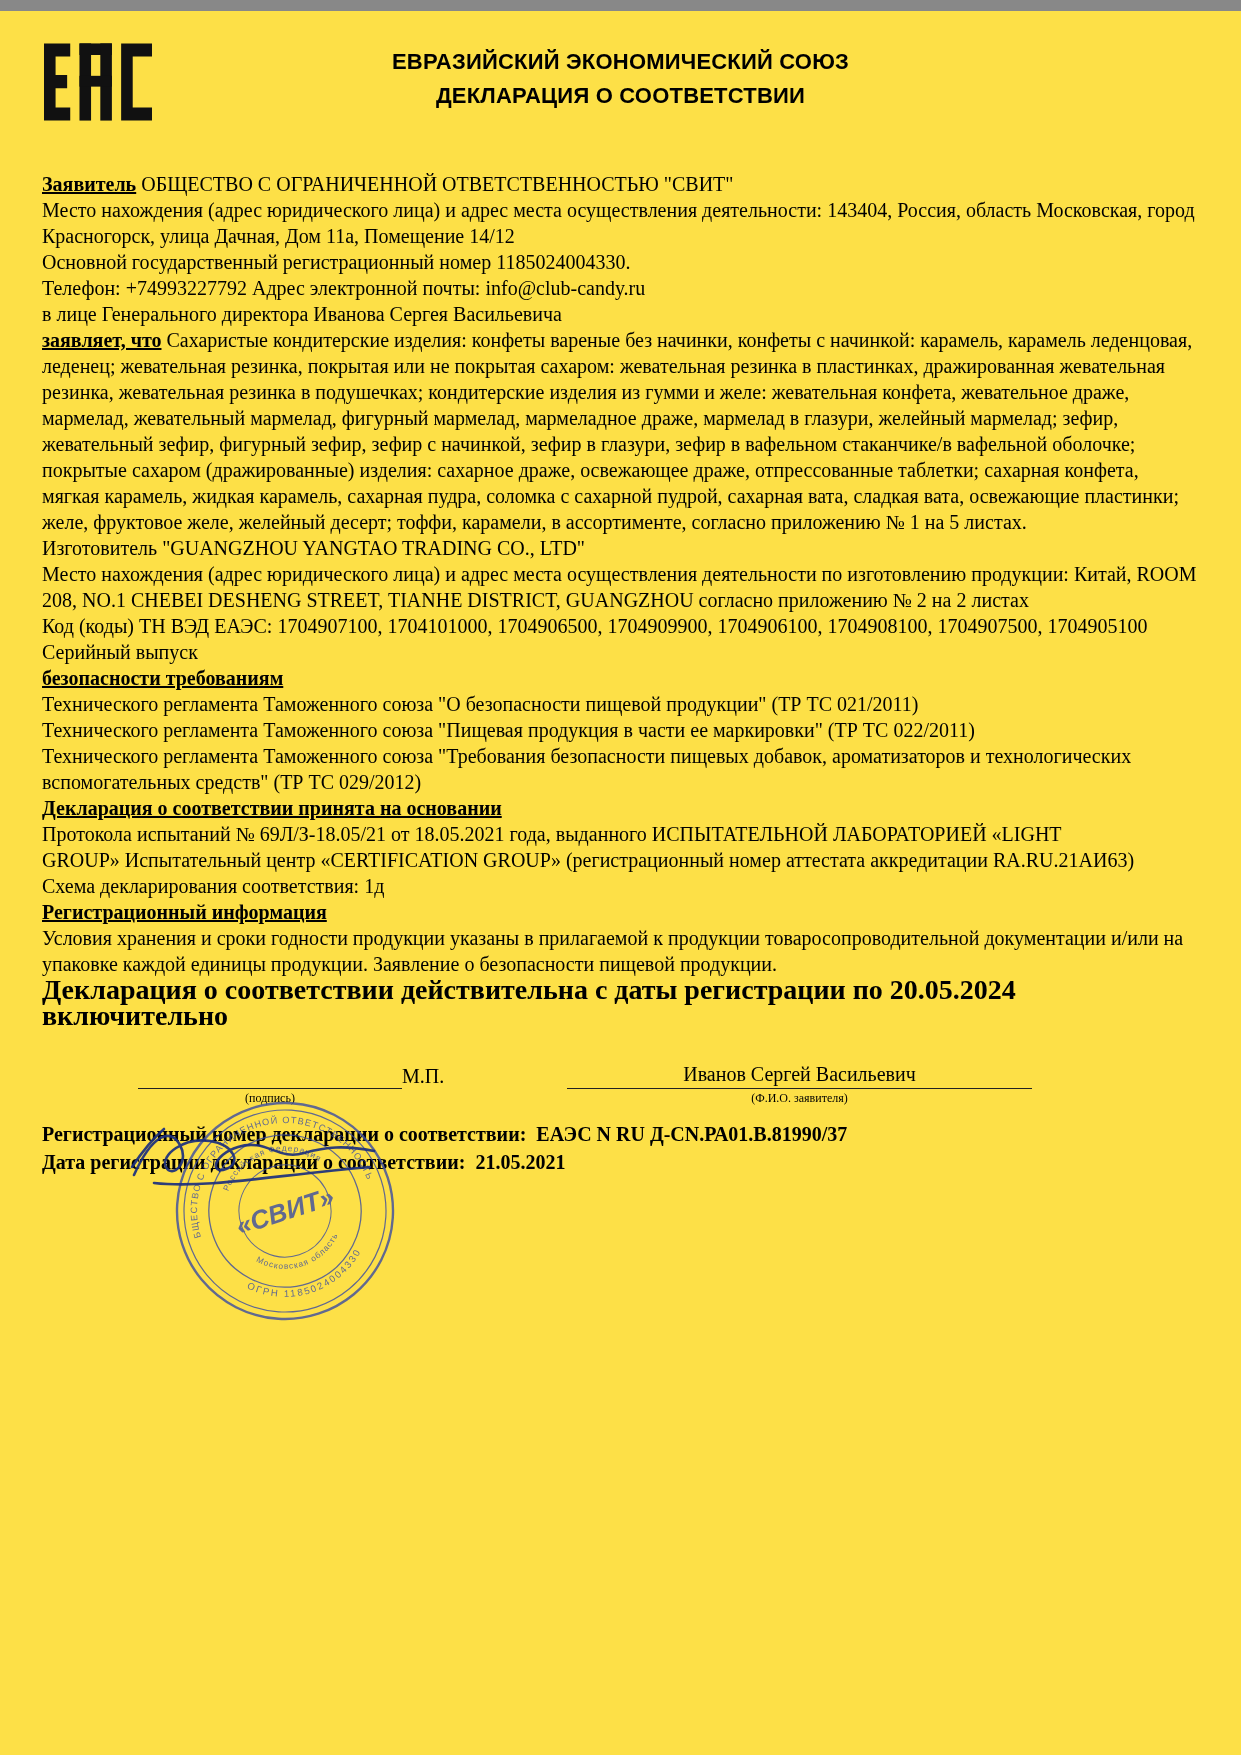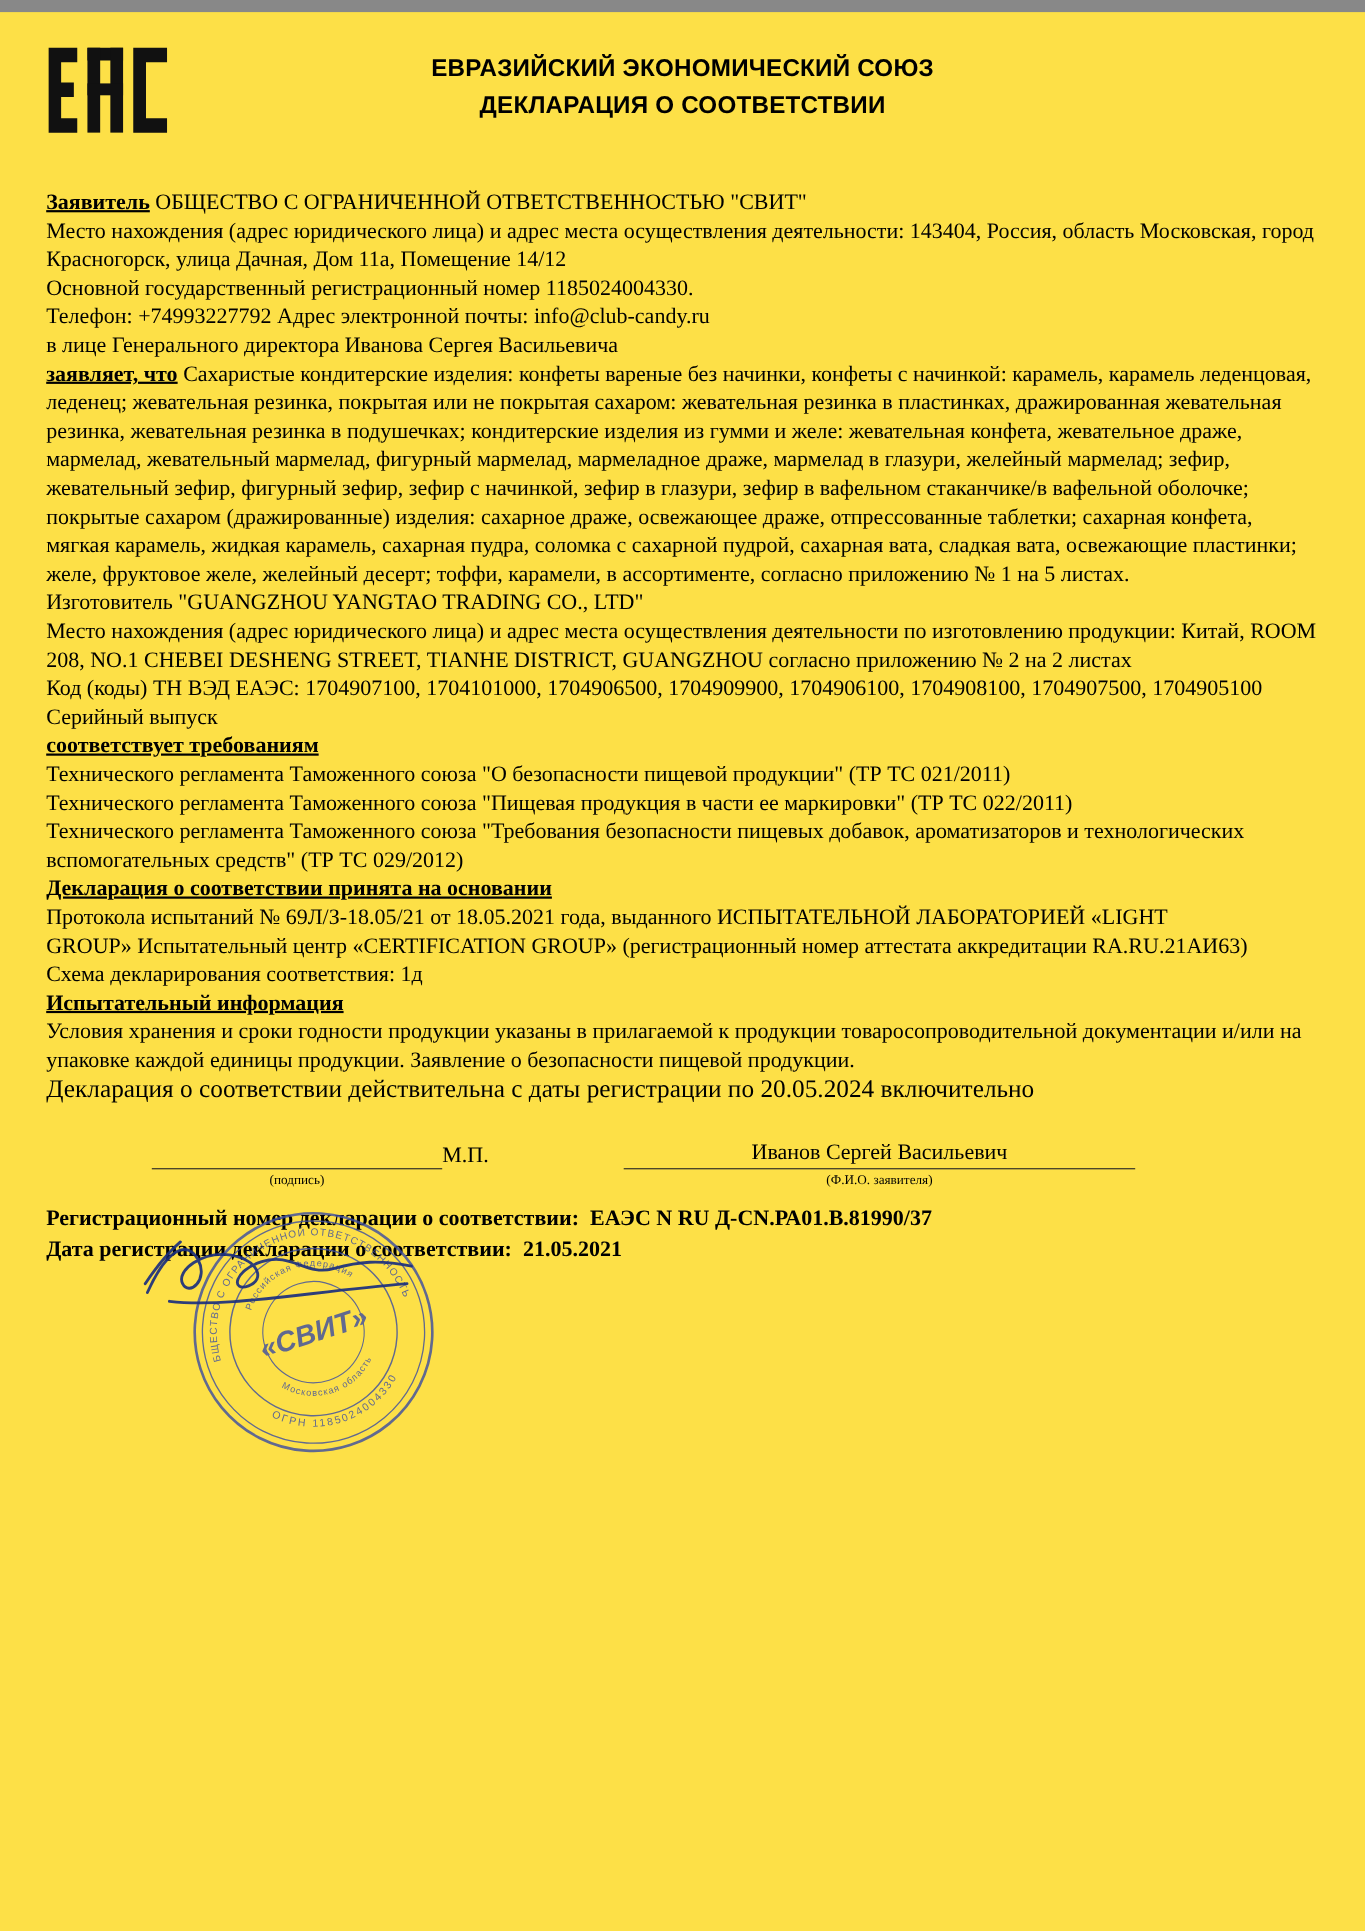--- a/index.html
+++ b/index.html
@@ -18,21 +18,21 @@
   .titles {
     text-align:center; padding-top:8px;
     font-family:"Liberation Sans", sans-serif; font-weight:700;
     font-size:22px; line-height:34px; letter-spacing:.2px;
   }
 
   
   .bodytext { margin-top:34px; font-size:20px; line-height:26px; }
   .bodytext p { margin:0; }
   .bold { font-weight:700;text-decoration:underline; }
-  .validity-line { margin-top:34px; font-weight:400; font-size:23px; line-height:26px; }
+  .validity-line { margin-top:34px; font-weight:700; font-size:28px; line-height:26px; }
 
   
   .sig-row { display:flex; margin-top:30px; align-items:flex-end; }
   .sig-col-sign { width:360px; padding-left:96px; }
   .sig-line { border-bottom:1.5px solid #222; height:30px; }
   .sig-caption { font-size:12px; text-align:center; padding-top:2px; }
   .sig-col-mp { width:165px; font-size:20px; padding-bottom:18px; }
   .sig-col-name { width:465px; text-align:center; }
   .sig-name { font-size:20px; line-height:24px; border-bottom:1.5px solid #222; padding-bottom:2px; }
   .reg-lines { margin-top:14px; font-size:20px; line-height:28px; font-weight:700; }
@@ -74,29 +74,29 @@
       <p><b class="bold">Заявитель</b> <span>ОБЩЕСТВО С ОГРАНИЧЕННОЙ ОТВЕТСТВЕННОСТЬЮ "СВИТ"</span></p>
       <p>Место нахождения (адрес юридического лица) и адрес места осуществления деятельности: 143404, Россия, область Московская, город Красногорск, улица Дачная, Дом 11а, Помещение 14/12</p>
       <p>Основной государственный регистрационный номер 1185024004330.</p>
       <p>Телефон: +74993227792 Адрес электронной почты: info@club-candy.ru</p>
       <p>в лице Генерального директора Иванова Сергея Васильевича</p>
       <p><b class="bold">заявляет, что</b> <span>Сахаристые кондитерские изделия: конфеты вареные без начинки, конфеты с начинкой: карамель, карамель леденцовая, леденец; жевательная резинка, покрытая или не покрытая сахаром: жевательная резинка в пластинках, дражированная жевательная резинка, жевательная резинка в подушечках; кондитерские изделия из гумми и желе: жевательная конфета, жевательное драже, мармелад, жевательный мармелад, фигурный мармелад, мармеладное драже, мармелад в глазури, желейный мармелад; зефир, жевательный зефир, фигурный зефир, зефир с начинкой, зефир в глазури, зефир в вафельном стаканчике/в вафельной оболочке; покрытые сахаром (дражированные) изделия: сахарное драже, освежающее драже, отпрессованные таблетки; сахарная конфета, мягкая карамель, жидкая карамель, сахарная пудра, соломка с сахарной пудрой, сахарная вата, сладкая вата, освежающие пластинки; желе, фруктовое желе, желейный десерт; тоффи, карамели, в ассортименте, согласно приложению № 1 на 5 листах.</span></p>
       <p>Изготовитель "GUANGZHOU YANGTAO TRADING CO., LTD"</p>
       <p>Место нахождения (адрес юридического лица) и адрес места осуществления деятельности по изготовлению продукции: Китай, ROOM 208, NO.1 CHEBEI DESHENG STREET, TIANHE DISTRICT, GUANGZHOU согласно приложению № 2 на 2 листах</p>
       <p>Код (коды) ТН ВЭД ЕАЭС: 1704907100, 1704101000, 1704906500, 1704909900, 1704906100, 1704908100, 1704907500, 1704905100</p>
       <p>Серийный выпуск</p>
-      <p class="bold">соответствует требованиям</p>
+      <p class="bold">безопасности требованиям</p>
       <p>Технического регламента Таможенного союза "О безопасности пищевой продукции" (ТР ТС 021/2011)</p>
       <p>Технического регламента Таможенного союза "Пищевая продукция в части ее маркировки" (ТР ТС 022/2011)</p>
       <p>Технического регламента Таможенного союза "Требования безопасности пищевых добавок, ароматизаторов и технологических вспомогательных средств" (ТР ТС 029/2012)</p>
       <p class="bold">Декларация о соответствии принята на основании</p>
       <p>Протокола испытаний № 69Л/З-18.05/21 от 18.05.2021 года, выданного ИСПЫТАТЕЛЬНОЙ ЛАБОРАТОРИЕЙ «LIGHT</p>
       <p>GROUP» Испытательный центр «CERTIFICATION GROUP» (регистрационный номер аттестата аккредитации RA.RU.21АИ63)</p>
       <p>Схема декларирования соответствия: 1д</p>
-      <p class="bold">Испытательный информация</p>
+      <p class="bold">Регистрационный информация</p>
       <p>Условия хранения и сроки годности продукции указаны в прилагаемой к продукции товаросопроводительной документации и/или на упаковке каждой единицы продукции. Заявление о безопасности пищевой продукции.</p>
       <p class="validity-line">Декларация о соответствии действительна с даты регистрации по 20.05.2024 включительно</p>
     </div>
 
     <div class="sig-row">
       <div class="sig-col-sign">
         <div class="sig-line"></div>
         <div class="sig-caption">(подпись)</div>
       </div>
       <div class="sig-col-mp">М.П.</div>

